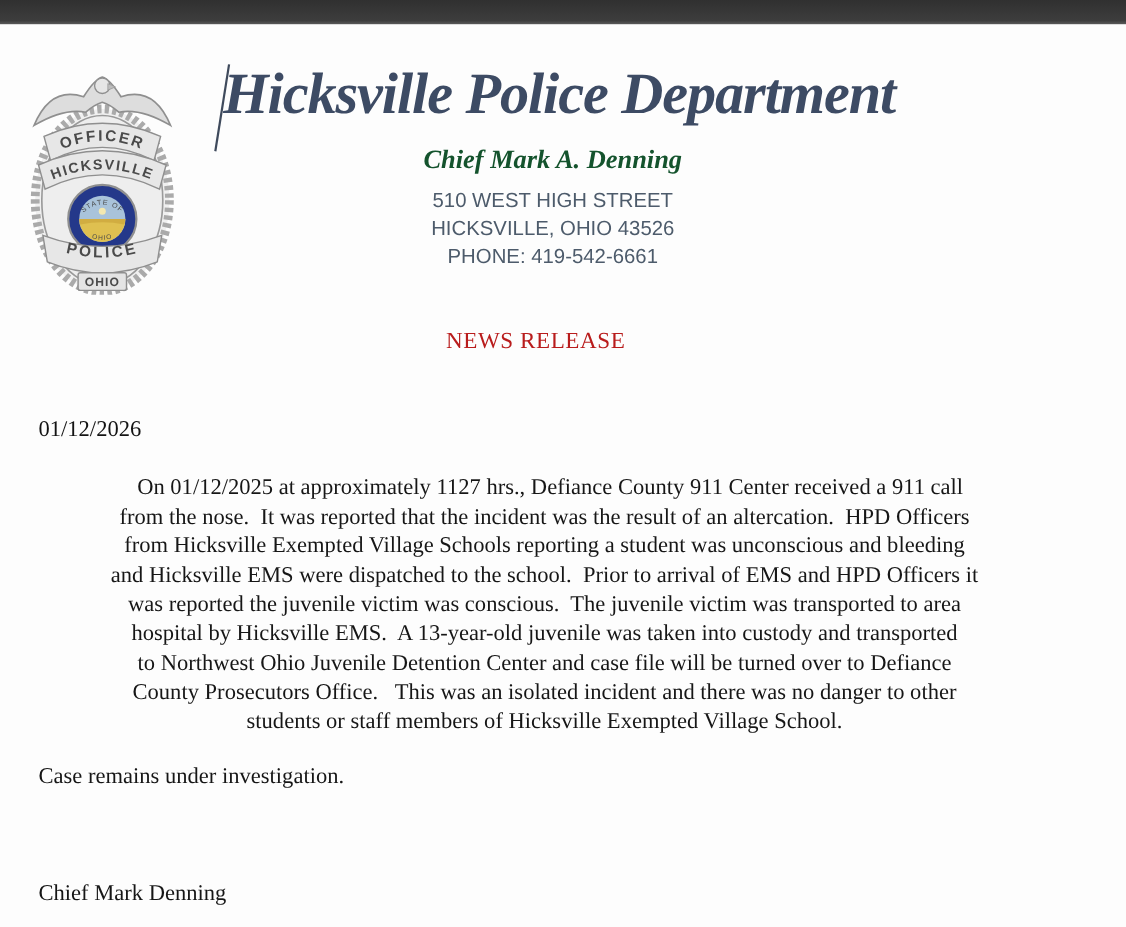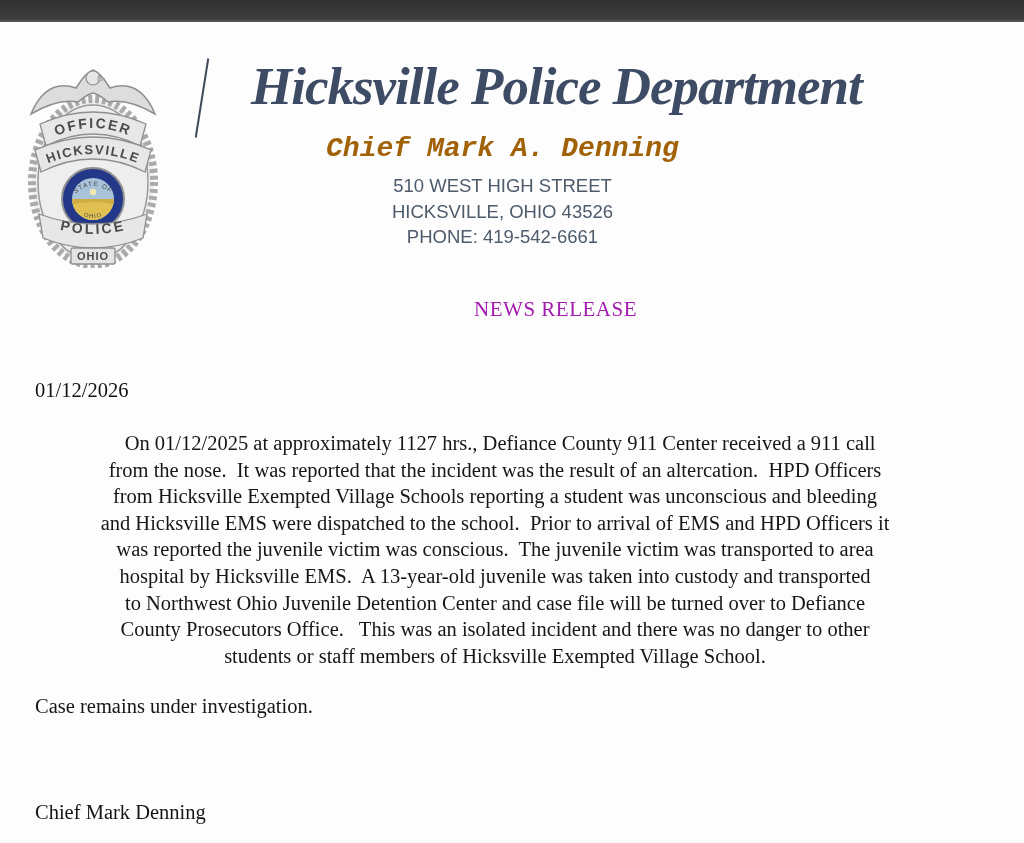--- a/index.html
+++ b/index.html
@@ -43,52 +43,51 @@
     left: 203px;
     top: 56px;
     width: 760px;
     font-family: "Liberation Serif", serif;
     font-size: 53px;
     font-weight: bold;
     font-style: italic;
     color: #3d4b64;
     white-space: nowrap;
     letter-spacing: -1px;
-    margin-left: 48px;
   }
   .header-center {
     position: absolute;
     left: 300px;
     top: 133px;
     width: 405px;
     text-align: center;
   }
   .chief-line {
-    font-family: Liberation Mono, monospace;
-    font-size: 28px;
+    font-family: Liberation Serif, serif;
+    font-size: 24px;
     font-weight: bold;
     font-style: italic;
-    color: #a16207;
+    color: #14532d;
     margin-bottom: 9px;
   }
   .address-line {
     font-family: "Liberation Sans", sans-serif;
     font-size: 18.5px;
     color: #4d5b6b;
     line-height: 25.5px;
   }
   .release-heading {
     position: absolute;
     left: 337px;
     top: 297px;
     width: 300px;
-    text-align: right;
+    text-align: center;
     font-family: "Liberation Serif", serif;
     font-size: 21px;
-    color: #a21caf;
+    color: #b91c1c;
     letter-spacing: 0.5px;
   }
   .date-line {
     position: absolute;
     left: 35px;
     top: 379px;
     font-size: 20.5px;
     color: #131313;
   }
   .body-text {

